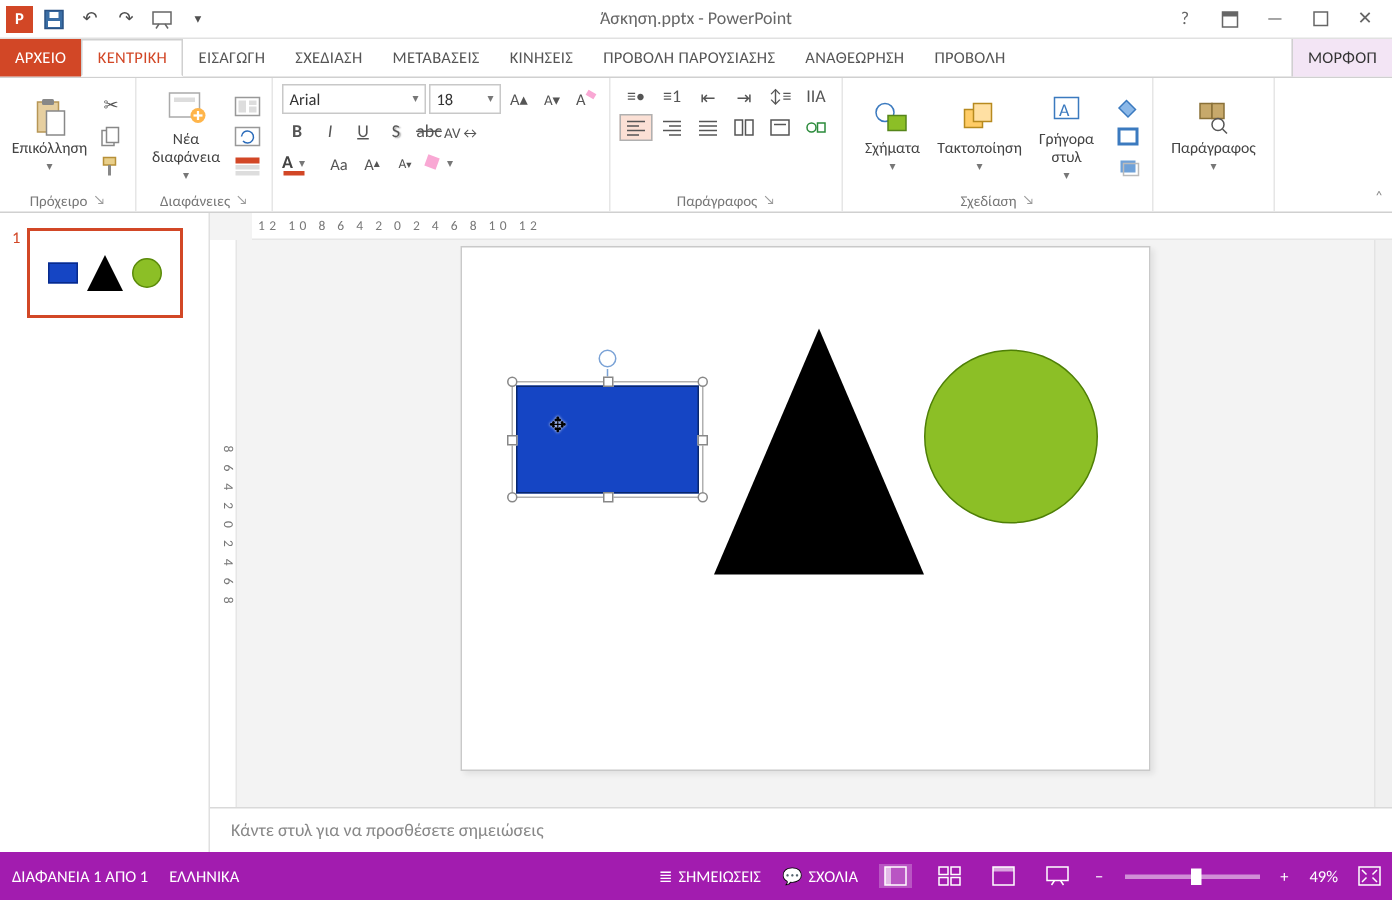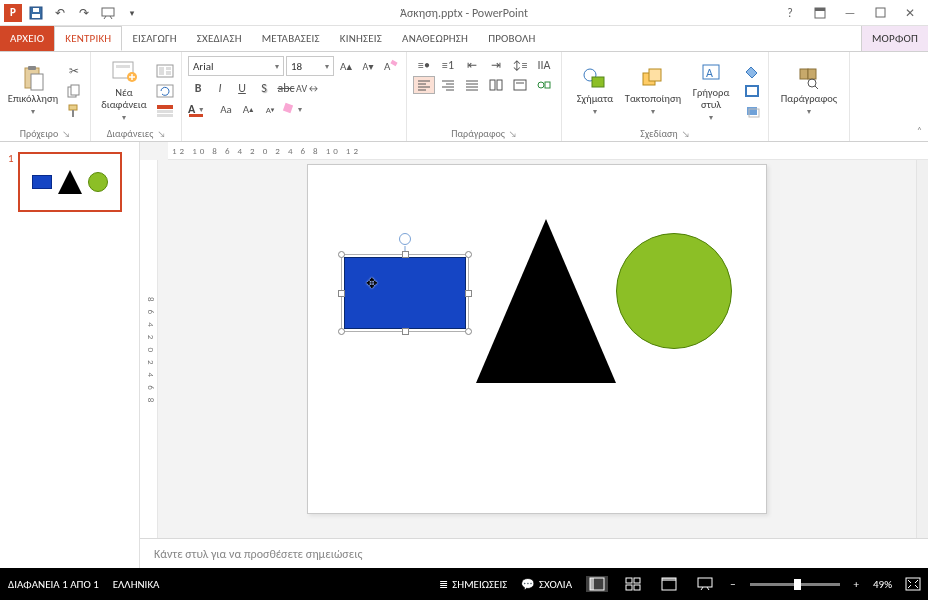--- a/index.html
+++ b/index.html
@@ -73,21 +73,21 @@
   .sel{ position:absolute; border:1px solid #b0b0b0; pointer-events:none;}
   .hdl{ position:absolute; width:7px;height:7px; background:#fff; border:1px solid #888;}
   .hdl.c{ border-radius:50%;}
   .rot{ position:absolute; width:12px;height:12px; border:1px solid #7aa2d6; border-radius:50%; background:#fff; left:50%; transform:translateX(-50%); top:-22px;}
   .rot::after{ content:""; position:absolute; width:0; left:50%; top:12px; height:9px; border-left:1px solid #7aa2d6; transform:translateX(-50%);}
   .move-cursor{ position:absolute; font-size:14px; color:#000; text-shadow:0 0 2px #fff;}
   .notes{ height:30px; background:#fff; border-top:1px solid #d9d9d9; display:flex; align-items:center; padding-left:14px; color:#888; font-size:12px; cursor:text;}
   .vscroll{ width:12px; background:#f0f0f0; border-left:1px solid #e3e3e3;}
 
   
-  .status{ height:32px; background:#000000; color:#fff; display:flex; align-items:center; font-size:11px; padding:12px 8px; gap:14px;}
+  .status{ height:32px; background:#a21caf; color:#fff; display:flex; align-items:center; font-size:11px; padding:12px 8px; gap:14px;}
   .status .spacer{flex:1;}
   .status .sb{ display:flex; align-items:center; gap:4px; cursor:pointer;}
   .status .view-btn{ width:22px; height:16px; display:flex; align-items:center; justify-content:center; cursor:pointer;}
   .status .view-btn.active{ background:rgba(255,255,255,.25);}
   .zoom-slider{ width:90px; height:3px; background:rgba(255,255,255,.5); position:relative;}
   .zoom-slider .knob{ position:absolute; width:7px; height:11px; background:#fff; top:-4px; left:44px;}
   svg{ overflow:visible;}
 </style>
 </head>
 <body>
@@ -132,20 +132,21 @@
   </div>
 </div>
 
 <div class="tabs">
   <div class="tab file">ΑΡΧΕΙΟ</div>
   <div class="tab active">ΚΕΝΤΡΙΚΗ</div>
   <div class="tab">ΕΙΣΑΓΩΓΗ</div>
   <div class="tab">ΣΧΕΔΙΑΣΗ</div>
   <div class="tab">ΜΕΤΑΒΑΣΕΙΣ</div>
   <div class="tab">ΚΙΝΗΣΕΙΣ</div>
+  <div class="tab">ΠΡΟΒΟΛΗ ΠΑΡΟΥΣΙΑΣΗΣ</div>
   <div class="tab">ΑΝΑΘΕΩΡΗΣΗ</div>
   <div class="tab">ΠΡΟΒΟΛΗ</div>
   <div class="tab format">ΜΟΡΦΟΠ</div>
 </div>
 
 <div class="ribbon">
 
   <div class="group">
     <div class="group-body">
       <div class="big-btn">

